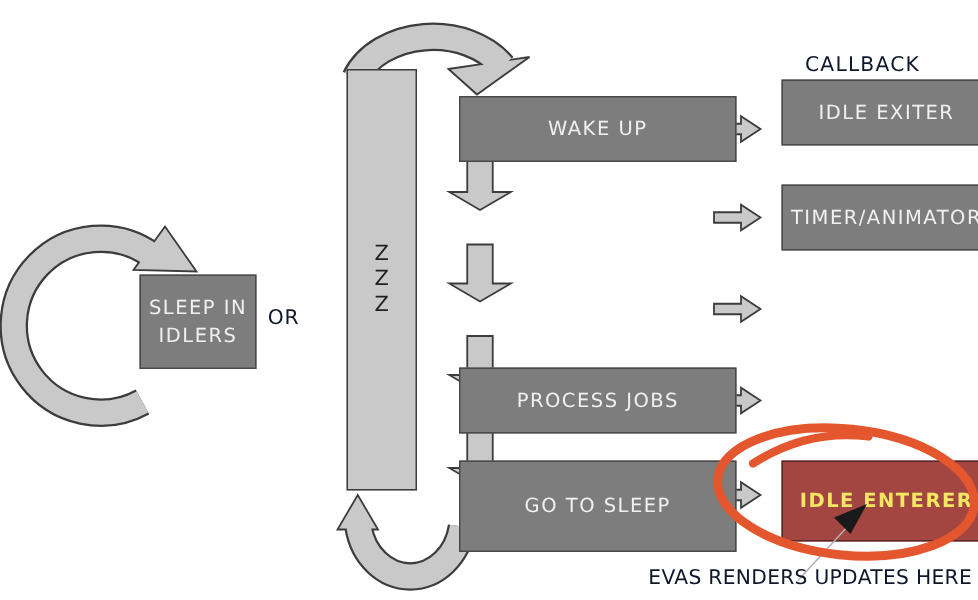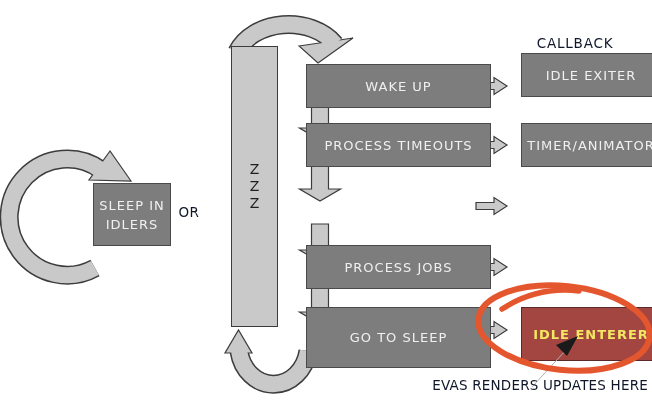--- a/index.html
+++ b/index.html
@@ -75,23 +75,20 @@
     <span class="lbl">SLEEP IN</span>
     <span class="lbl">IDLERS</span>
   </div>
 
   <div class="plain or">OR</div>
   <div class="plain cb-header">CALLBACK</div>
 
   <div class="box dark step" style="top:64px;height:44px">
     <span class="lbl">WAKE UP</span>
     </div>
-  <div class="box dark step" style="top:123px;height:44px">
-    <span class="lbl">PROCESS TIMEOUTS</span>
-    </div>
   <div class="box dark step" style="top:245px;height:44px">
     <span class="lbl">PROCESS JOBS</span>
     </div>
   <div class="box dark step" style="top:307px;height:61px">
     <span class="lbl">GO TO SLEEP</span>
     </div>
 
   <div class="box dark cb" style="top:53px;height:44px">
     <span class="lbl">IDLE EXITER</span>
     </div>

